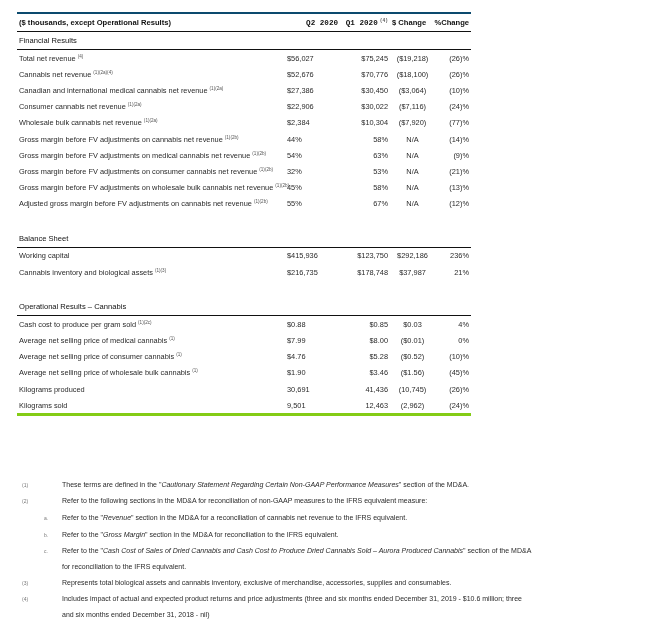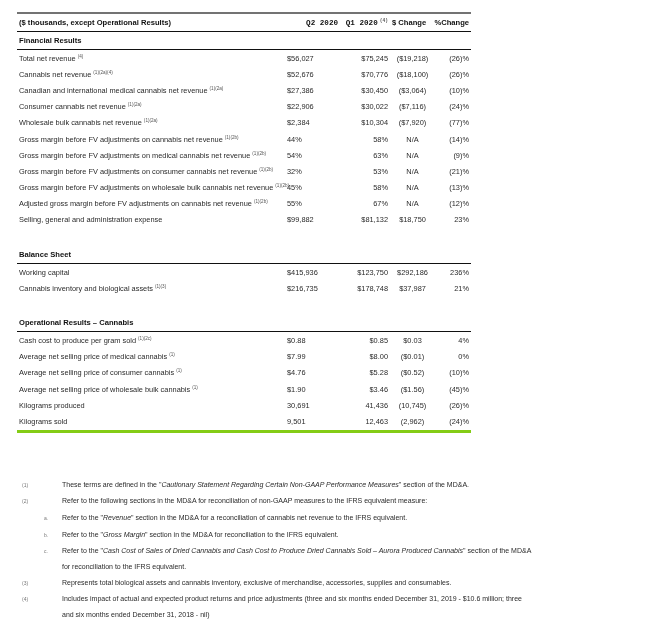--- a/index.html
+++ b/index.html
@@ -11,22 +11,22 @@
   table { border-collapse: collapse; width: 448px; table-layout: fixed; }
   td { font-size: 7.4px; height: 16.2px; padding: 0; white-space: nowrap; vertical-align: middle; color: #2a2a2a; }
   td.lbl { padding-left: 2px; width: 268px; }
   td.c1 { width: 51px; padding-right: 4px; }
   td.c2 { width: 46px; text-align: right; padding-right: 4px; }
   td.c3 { width: 41px; text-align: center; }
   td.c4 { width: 36px; text-align: right; padding-right: 2px; }
   tr.hdr td { font-size: 7.6px; font-weight: bold; color: #111; height: 17px; }
   tr.hdr td.c1, tr.hdr td.c2 { text-align: right; font-family: Liberation Mono, monospace; }
   tr.hdr td.c3 { text-align: left; }
-  tr.sec td { font-size: 7.6px; font-weight: bold; color: #111; height: 17px; }
-  tr.top-line td { border-top: 2px solid #737373; }
+  tr.sec td { font-size: 7.6px; font-weight: normal; color: #111; height: 17px; }
+  tr.top-line td { border-top: 2px solid #0c4a6e; }
   tr.bot-line td { border-bottom: 1.5px solid #111; }
   tr.thin-line td { border-bottom: 1px solid #111; }
   tr.heavy-bottom td { border-bottom: 3px solid #84cc16; }
   tr.spacer td { height: 18px; }
   sup { font-size: 4.6px; color: #555; vertical-align: 3px; margin-left: 2px; }
 
   .notes { position: absolute; left: 0; top: 470px; width: 648px; }
   .note { position: absolute; font-size: 7px; color: #2a2a2a; line-height: 10px; }
   .note .mk { position: absolute; left: 0; font-size: 5px; color: #777; top: 0; }
   .note .tx { position: absolute; left: 0; white-space: nowrap; }
@@ -116,27 +116,20 @@
           <td class="c3">N/A</td>
           <td class="c4">(13)%</td>
         </tr>
         <tr>
           <td class="lbl"><span>Adjusted gross margin before FV adjustments on cannabis net revenue</span><sup>(1)(2b)</sup></td>
           <td class="c1">55%</td>
           <td class="c2">67%</td>
           <td class="c3">N/A</td>
           <td class="c4">(12)%</td>
         </tr>
-        <tr>
-          <td class="lbl"><span>Selling, general and administration expense</span></td>
-          <td class="c1">$99,882</td>
-          <td class="c2">$81,132</td>
-          <td class="c3">$18,750</td>
-          <td class="c4">23%</td>
-        </tr>
         <tr class="spacer">
           <td colspan="5"></td>
         </tr>
         <tr class="sec bot-line">
           <td class="lbl">Balance Sheet</td>
           <td class="c1"></td>
           <td class="c2"></td>
           <td class="c3"></td>
           <td class="c4"></td>
         </tr>

